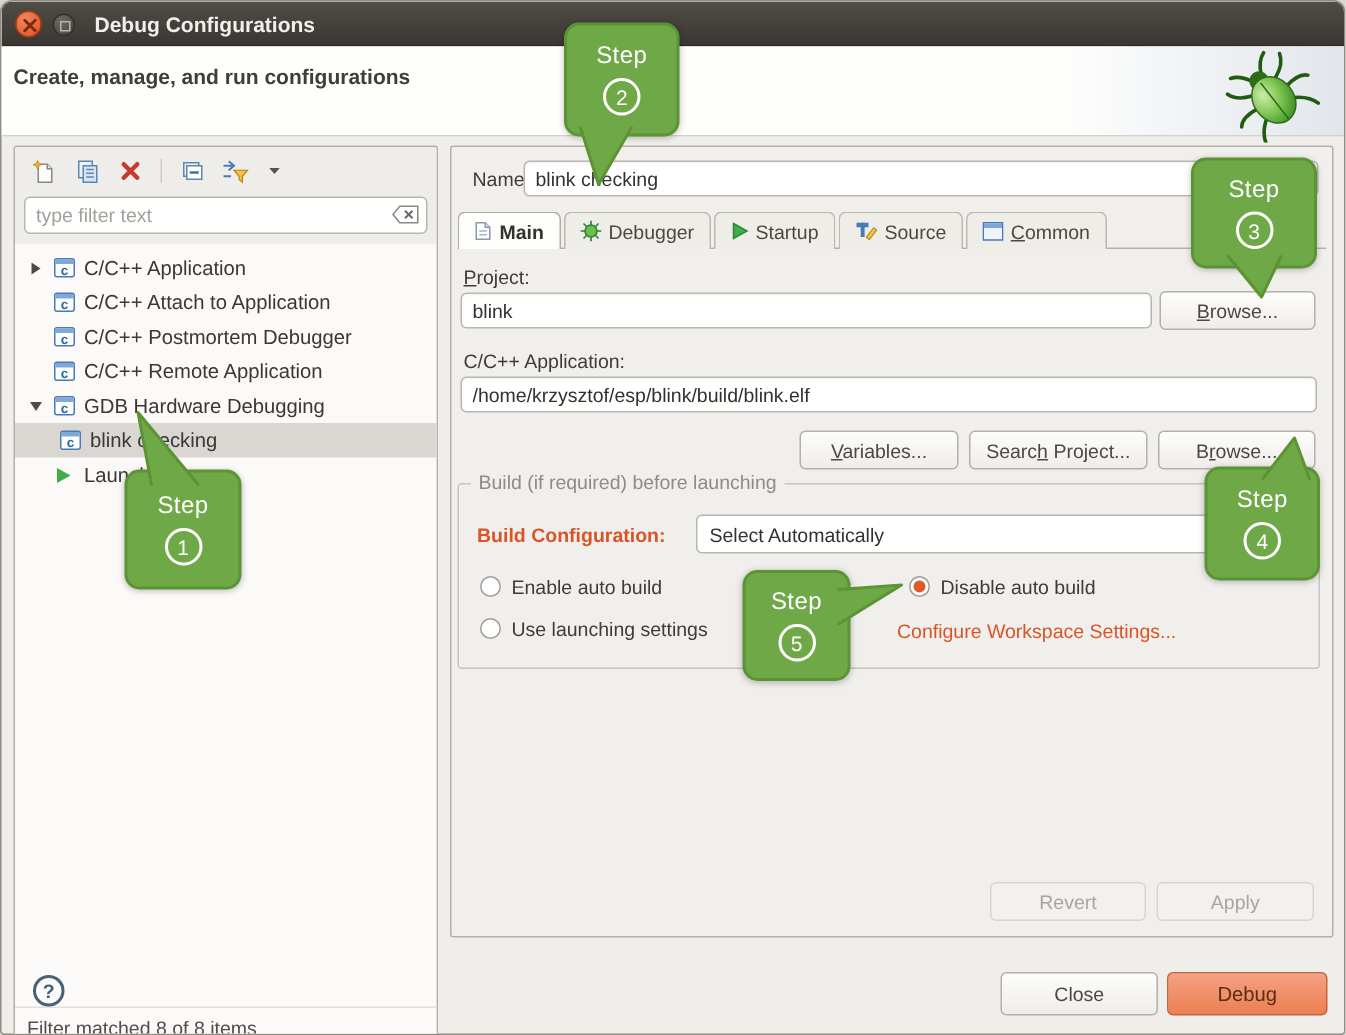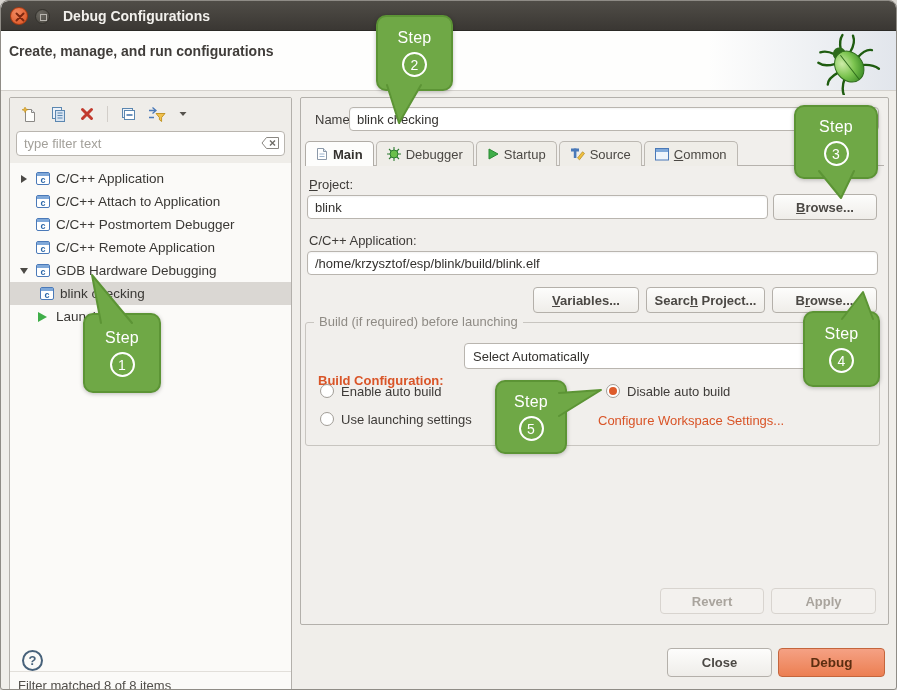--- a/index.html
+++ b/index.html
@@ -63,21 +63,21 @@
   .lstatus { background:#FBFAF8; border-top:1px solid #E2DFDA; padding:6px 8px 8px; color:#514E4A; }
   
   .rpanel { position:absolute; left:299px; top:96px; width:589px; height:528px;
     border:1px solid #B3B0AB; border-radius:2px; background:#F1EFEC; }
   .flabel { position:absolute; font-size:13px; color:#3E3B38; }
   .field { position:absolute; height:24px; border:1px solid #B9B5AF; border-radius:4px; background:#fff;
     padding:0 7px; font-size:13px; color:#33312E; outline:none;
     box-shadow:inset 0 1px 2px rgba(0,0,0,.05); font-family:inherit; }
   .btn { position:absolute; border:1px solid #B4B0AA; border-radius:4px;
     background:linear-gradient(#FDFDFC,#EFEDE9); font-size:13px; color:#4B4844;
-    display:flex; align-items:center; justify-content:center; font-family:inherit;font-weight:bold; }
+    display:flex; align-items:center; justify-content:center; font-family:inherit; }
   .btn.disabled { background:#F3F1EE; border-color:#D8D4CF; color:#A9A49D; }
   .u { text-decoration:underline; }
   
   .tabbar { position:absolute; left:4px; top:42px; right:4px; height:26px;
     border-bottom:1px solid #B6B2AD; display:flex; }
   .tab { display:flex; align-items:center; gap:5px; height:25px; padding:0 10px;
     border:1px solid #BCB8B2; border-bottom:none; border-radius:5px 5px 0 0;
     background:#EFEDE8; margin-right:2px; font-size:13px; color:#4B4844; position:relative; top:1px; }
   .tab.active { background:#FDFDFC; font-weight:bold; color:#34322F; border-color:#B0ACA6; z-index:2; }
   
@@ -98,21 +98,21 @@
   .radio.checked::after { content:""; position:absolute; left:2px; top:2px; width:8px; height:8px;
     border-radius:50%; background:#DD5B2B; }
   .linktext { position:absolute; color:#D95427; font-size:13px; }
   
   .help-circle { position:absolute; left:21px; top:649px; width:21px; height:21px; border-radius:50%;
     border:2px solid #47617A; color:#47617A; font-weight:bold; font-size:13px;
     display:flex; align-items:center; justify-content:center; }
   .btn-close { left:666px; top:647px; width:105px; height:29px; position:absolute; }
   .btn-debug { position:absolute; left:777px; top:647px; width:107px; height:29px;
     border:1px solid #C4653C; border-radius:4px; background:linear-gradient(#F5A184,#EC7F52);
-    color:#5C2E10; font-weight:bold; font-size:13.5px;
+    color:#5C2E10; font-weight:normal; font-size:13.5px;
     display:flex; align-items:center; justify-content:center; }
   
   .balloon { position:absolute; z-index:50; background:#6FA846; border:2px solid #5C9435;
     border-radius:10px; box-shadow:0 1px 4px rgba(0,0,0,.25); display:flex; flex-direction:column;
     align-items:center; justify-content:center; gap:5px; color:#fff; }
   .step-word { font-size:16px; letter-spacing:.3px; }
   .step-num { width:25px; height:25px; border:2px solid #fff; border-radius:50%;
     display:flex; align-items:center; justify-content:center; font-size:14px; }
   .pointer-layer { position:absolute; left:0; top:0; z-index:51; pointer-events:none; }
 </style>
@@ -339,21 +339,21 @@
     </button>
     <button class="btn" style="left:345px; top:189px; width:119px; height:26px;">
       <span><span>Searc</span><span class="u">h</span><span> Project...</span></span>
     </button>
     <button class="btn" style="left:471px; top:189px; width:105px; height:26px;">
       <span><span>B</span><span class="u">r</span><span>owse...</span></span>
     </button>
 
     <div class="gbox">
       <span class="gleg">Build (if required) before launching</span>
-      <div class="flabel orange" style="left:12px; top:26px; font-weight:bold;margin-top:24px;">Build Configuration:</div>
+      <div class="flabel orange" style="left:12px; top:26px; font-weight:bold;">Build Configuration:</div>
       <div class="combo">
         <span>Select Automatically</span>
         <span class="combo-arrow">
             <span class="caret-down"></span>
           </span>
       </div>
       <span class="radio" style="left:14px; top:61px;"></span>
       <div class="flabel" style="left:35px; top:61px;">Enable auto build</div>
       <span class="radio checked" style="left:300px; top:61px;"></span>
       <div class="flabel" style="left:321px; top:61px;">Disable auto build</div>

